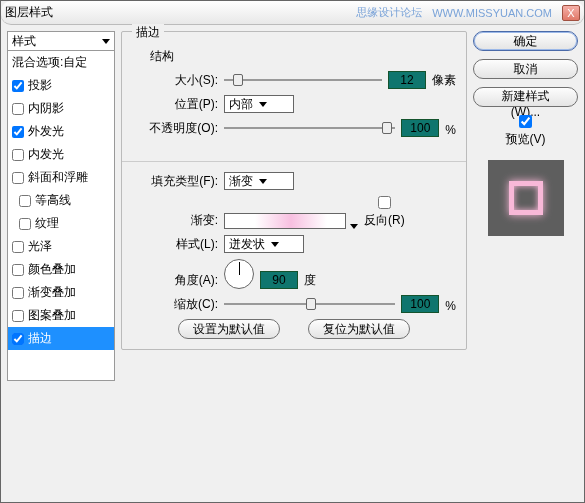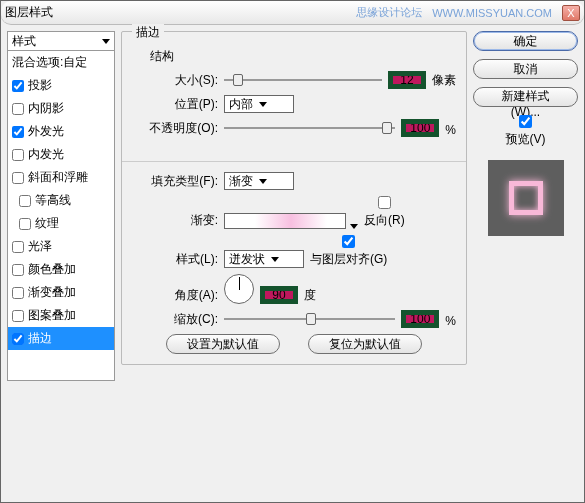--- a/index.html
+++ b/index.html
@@ -19,27 +19,27 @@
 .style-row.selected { background: #1e90ff; color: #fff; }
 .style-row input[type=checkbox] { width: 12px; height: 12px; }
 .center { flex: 1; position: relative; }
 .group { border: 1px solid #bbb; border-radius: 2px; margin-bottom: 10px; position: relative; padding: 12px 10px 10px; }
 .group-title { position: absolute; top: -8px; left: 10px; background: #f0f0f0; padding: 0 4px; }
 .form-row { display: flex; align-items: flex-end; margin: 6px 0; gap: 6px; }
 .form-row .lbl { width: 86px; text-align: right; }
 .slider { flex: 1; height: 18px; position: relative; }
 .slider-track { position: absolute; top: 8px; left: 0; right: 0; height: 2px; background: #999; }
 .slider-thumb { position: absolute; top: 3px; width: 10px; height: 12px; background: #eee; border: 1px solid #666; border-radius: 2px; }
-.num-input { width: 38px; height: 18px; border: 5px solid #14532d; background: #be185d; text-align: center; }
+.num-input { width: 38px; height: 18px; border: 1px solid #14532d; background: #0f766e; text-align: center; }
 .dropdown { height: 18px; border: 1px solid #666; background: #fff; display: inline-flex; align-items: center; padding: 0 4px; gap: 6px; }
 .dd-arrow { width: 0; height: 0; border-left: 4px solid transparent; border-right: 4px solid transparent; border-top: 5px solid #000; }
 .grad-swatch { width: 122px; height: 16px; border: 1px solid #666; background: linear-gradient(to right, #fff 0%, #fff 25%, #f7bfe0 55%, #fff 85%); display: inline-block; }
 .angle-dial { width: 30px; height: 30px; border: 1px solid #666; border-radius: 50%; background: #fff; position: relative; }
 .angle-dial::after { content: ""; position: absolute; left: 14px; top: 2px; width: 1px; height: 13px; background: #000; }
-.btn { height: 20px; border: 1px solid #707070; background: linear-gradient(#fdfdfd,#e4e4e4); border-radius: 3px; padding: 0 20px; cursor: pointer; }
+.btn { height: 20px; border: 1px solid #707070; background: linear-gradient(#fdfdfd,#e4e4e4); border-radius: 3px; padding: 0 14px; cursor: pointer; }
 .btn.pill { border-radius: 10px; }
 .right { width: 105px; display: flex; flex-direction: column; align-items: stretch; gap: 8px; }
 .right .btn { width: 100%; text-align: center; }
 .btn.primary { border-color: #4a6aa8; box-shadow: 0 0 0 1px #9bb8e8 inset; }
 .preview-box { width: 76px; height: 76px; background: #5e5e5e; margin: 4px auto 0; display: flex; align-items: center; justify-content: center; }
 .preview-sq { width: 34px; height: 34px; border: 5px solid #f8b8d8; box-shadow: 0 0 8px #f8b8d8, inset 0 0 6px #f8b8d8; }
 .chk { display: inline-flex; align-items: center; gap: 3px; flex-direction: column; }
 .mid-buttons { display: flex; gap: 28px; justify-content: center; margin-top: 6px; }
 </style>
 </head>
@@ -172,24 +172,20 @@
             <span>反向(R)</span>
           </label>
         </div>
 
         <div class="form-row">
           <span class="lbl">样式(L):</span>
           <div class="dropdown" style="width:80px">
             <span>迸发状</span>
               <span class="dd-arrow"></span>
           </div>
-          <label class="chk">
-            <input type="checkbox" checked="" style="">
-            <span>与图层对齐(G)</span>
-          </label>
         </div>
 
         <div class="form-row">
           <span class="lbl">角度(A):</span>
           <div class="angle-dial"></div>
           <input class="num-input" value="90" style="">
           <span>度</span>
         </div>
 
         <div class="form-row">

